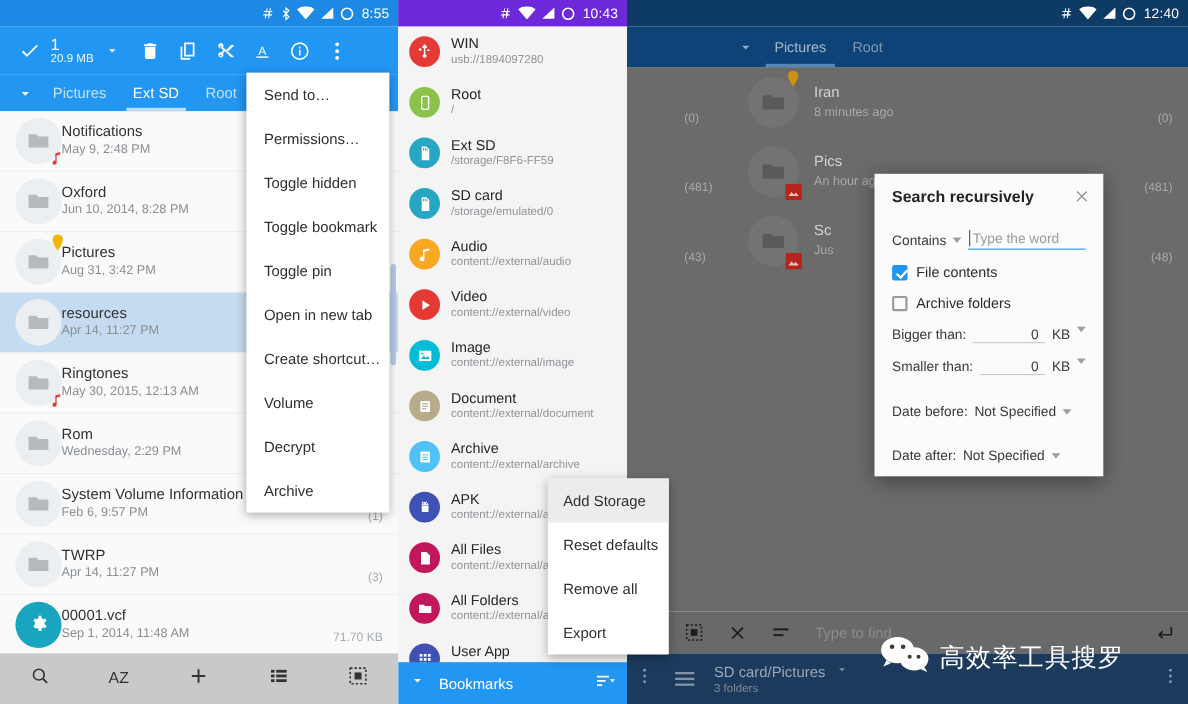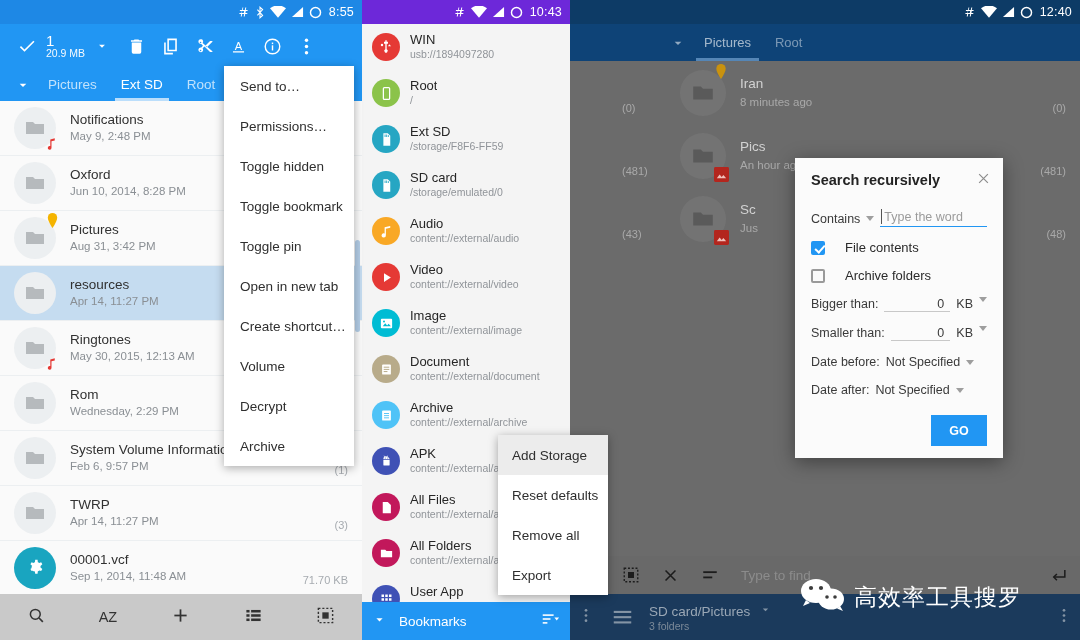--- a/index.html
+++ b/index.html
@@ -52,21 +52,21 @@
   }
 
   #list-left { position:absolute; top:101px; left:0; width:362px; bottom:46px;
                background:#fafafa; }
   .frow { position:relative; height:55px; display:flex; align-items:center;
           padding-left:14px; border-bottom:1px solid #eceff1; }
   .frow.sel { background:#c5dcf0; }
   .fico { width:42px; height:42px; border-radius:50%; background:#eceff1;
           display:flex; align-items:center; justify-content:center; position:relative;
           flex: 0 0 42px; }
-  .ftext { margin-left: 14px; min-width:0; }
+  .ftext { min-width:0; }
   .ftext .fname { font-size:13.5px; color:#313131; line-height:1.35; }
   .ftext .fsub  { font-size:11.5px; color:#8a8f94; line-height:1.35; }
   .fmeta { position:absolute; right:14px; bottom:9px; font-size:11px; color:#a6abb0; }
 
   #bottombar-left {
     position:absolute; bottom:0; left:0; width:362px; height:46px;
     background:#c9c9c9; display:flex; align-items:center; justify-content:space-around;
     color:#333;
   }
   #scrollbar-left { position:absolute; right:2px; top:240px; width:5px; height:92px;
@@ -144,32 +144,32 @@
   }
   #dlg-search .dlg-title { font-size:14.5px; font-weight:bold; color:#232323; }
   #dlg-close { position:absolute; right:12px; top:13px; color:#8d8d8d; cursor:pointer; }
   .row-contains { display:flex; align-items:center; margin-top:22px; gap:6px; }
   .lbl { font-size:12.5px; color:#3a3a3a; }
   .caret { width:0;height:0;border-left:4.5px solid transparent;border-right:4.5px solid transparent;
            border-top:5px solid #9e9e9e; display:inline-block; }
   .inp-word { flex:1; border-bottom:1.6px solid #2196f3; padding:0 0 2px 4px;
               font-size:12.5px; color:#9b9b9b; position:relative; }
   .inp-word:before { content:""; position:absolute; left:1px; top:-1px; width:1px; height:15px; background:#555; }
-  .cbrow { display:flex; align-items:center; margin-top:13px; gap:20px; }
+  .cbrow { display:flex; align-items:center; margin-top:13px; gap:8px; }
   .cb { width:14px; height:14px; border:2px solid #9a9a9a; border-radius:2px; background:#fbfbfb; }
   .cb.on { background:#2196f3; border-color:#2196f3; position:relative; }
   .cb.on:after { content:""; position:absolute; left:3.5px; top:.5px; width:4px; height:8px;
                  border:solid #fff; border-width:0 2px 2px 0; transform:rotate(42deg); }
   .cbrow .lbl { font-size:13px; color:#2b2b2b; }
   .sizerow { display:flex; align-items:flex-start; margin-top:14px; gap:6px; }
   .sizerow .lbl { font-size:12.5px; }
   .sizeval { flex:1; text-align:right; font-size:12.5px; color:#3a3a3a;
              border-bottom:1px solid #c8c8c8; padding-right:6px; }
   .unit { font-size:12.5px; color:#3a3a3a; }
-  .daterow { display:flex; align-items:center; margin-top:14px; gap:6px; }
+  .daterow { display:flex; align-items:center; margin-top:26px; gap:6px; }
   .daterow .val { font-size:12.5px; color:#3a3a3a; }
   #go-btn { margin-top:18px; margin-left:auto; width:56px; height:31px; background:#2196f3;
             color:#fff; font-size:12.5px; font-weight:bold; display:flex;
             align-items:center; justify-content:center; }
   .go-wrap { display:flex; }
 
   
   #watermark { position:absolute; left:800px; top:578px; display:flex; align-items:center;
                gap:8px; z-index:70; color:#fff; }
   #watermark .wm-text { font-size:23px; letter-spacing:1px;
@@ -860,23 +860,20 @@
       <span class="val">Not Specified</span>
       <span class="caret"></span>
     </div>
 
     <div class="daterow">
       <span class="lbl">Date after:</span>
       <span class="val">Not Specified</span>
       <span class="caret"></span>
     </div>
 
-    <div class="go-wrap">
-      <div id="go-btn">GO</div>
-    </div>
   </div>
 
   <div id="watermark">
     <span>
       <svg width="46" height="34" viewBox="0 0 46 34">
         <ellipse cx="16" cy="13" rx="15" ry="12" fill="#fff"></ellipse>
         <path d="M6 22l-3 6 7-3z" fill="#fff"></path>
         <circle cx="11" cy="10" r="2.1" fill="#3c3c3c"></circle>
         <circle cx="21" cy="10" r="2.1" fill="#3c3c3c"></circle>
         <ellipse cx="31" cy="21" rx="13" ry="10.5" fill="#fff"></ellipse>

